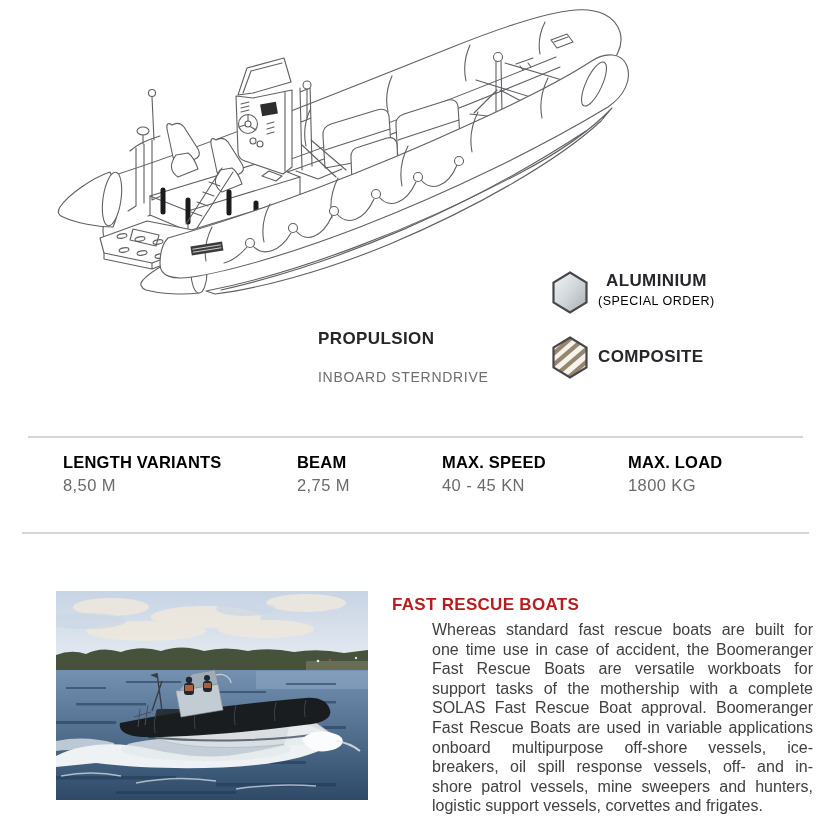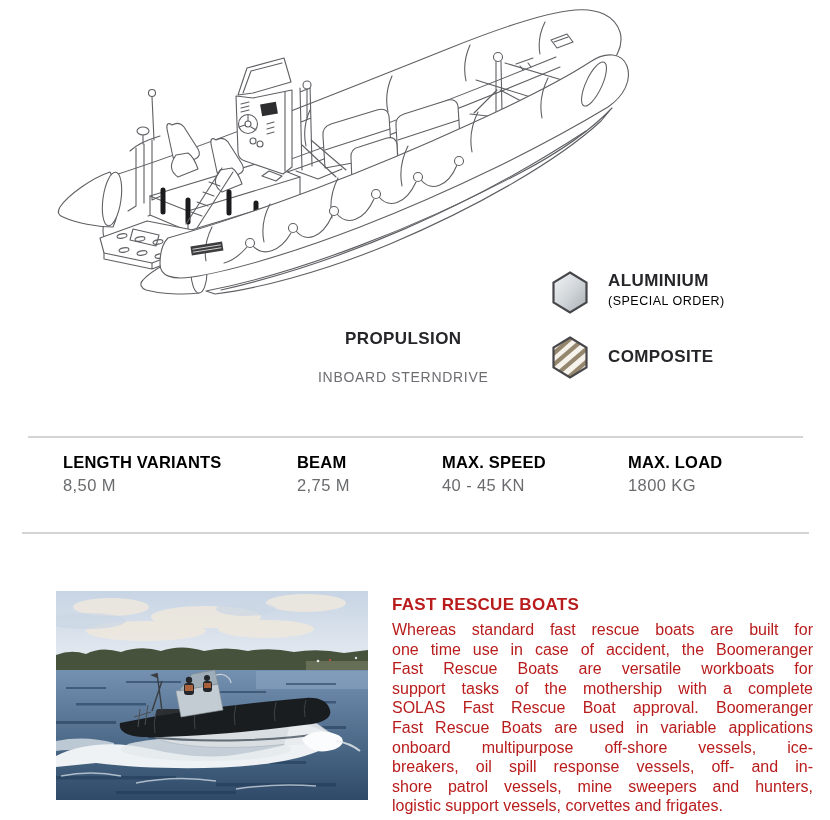--- a/index.html
+++ b/index.html
@@ -3,27 +3,27 @@
 <meta charset="utf-8">
 <style>
   html,body{margin:0;padding:0;background:#fff;}
   #page{position:relative;width:830px;height:820px;background:#fff;overflow:hidden;
         font-family:"Liberation Sans",sans-serif;}
   .abs{position:absolute;}
 
   
   .material{position:absolute;display:flex;align-items:flex-start;}
   .material .hex{flex:0 0 auto;}
-  .material .txt{margin-left:19px;}
+  .material .txt{margin-left:9px;text-align:center;}
   .mat-name{font-weight:bold;font-size:17px;letter-spacing:.4px;color:#26262a;}
   .mat-note{font-size:12.5px;letter-spacing:.5px;color:#000000;margin-top:3px;}
   #mat-composite .txt{margin-top:11px;}
 
   
-  #propulsion{left:318px;top:329px;text-align:center;}
+  #propulsion{left:318px;top:329px;}
   .prop-label{font-weight:bold;font-size:17px;letter-spacing:.4px;color:#26262a;}
   .prop-value{font-size:14px;letter-spacing:.7px;color:#6d6e72;margin-top:20px;}
 
   .divider{position:absolute;height:2px;background:#d4d5d7;}
 
   
   #specs{left:63px;top:453px;width:748px;display:flex;}
   .spec:nth-child(1){width:234px;}
   .spec:nth-child(2){width:145px;}
   .spec:nth-child(3){width:186px;}
@@ -31,22 +31,22 @@
   .spec-label{font-weight:bold;font-size:16.5px;letter-spacing:.2px;color:#000000;}
   .spec-value{font-size:16.5px;letter-spacing:.4px;color:#6a6b6e;margin-top:4px;}
 
   
   #photo{left:56px;top:591px;width:312px;height:209px;}
 
   
   #article{left:392px;top:595px;width:421px;}
   #article-heading{font-weight:bold;font-size:17px;letter-spacing:.3px;color:#b91c1c;}
   #article-body{margin-top:5px;}
-  .pline{font-size:16px;line-height:19.6px;height:19.6px;color:#b91c1c;
-         text-align:justify;text-align-last:justify;overflow:hidden;}
+  .pline{font-size:16px;line-height:19.6px;height:19.6px;color:#404040;
+         text-align:justify;text-align-last:justify;overflow:hidden;margin-left:40px;}
   .pline:last-child{text-align-last:left;}
 
   svg{display:block;}
 </style>
 </head>
 <body>
 
 <div id="page">
 
   <svg class="abs" id="boat-drawing" style="left:0;top:0" width="660" height="310" viewBox="0 0 660 310">

